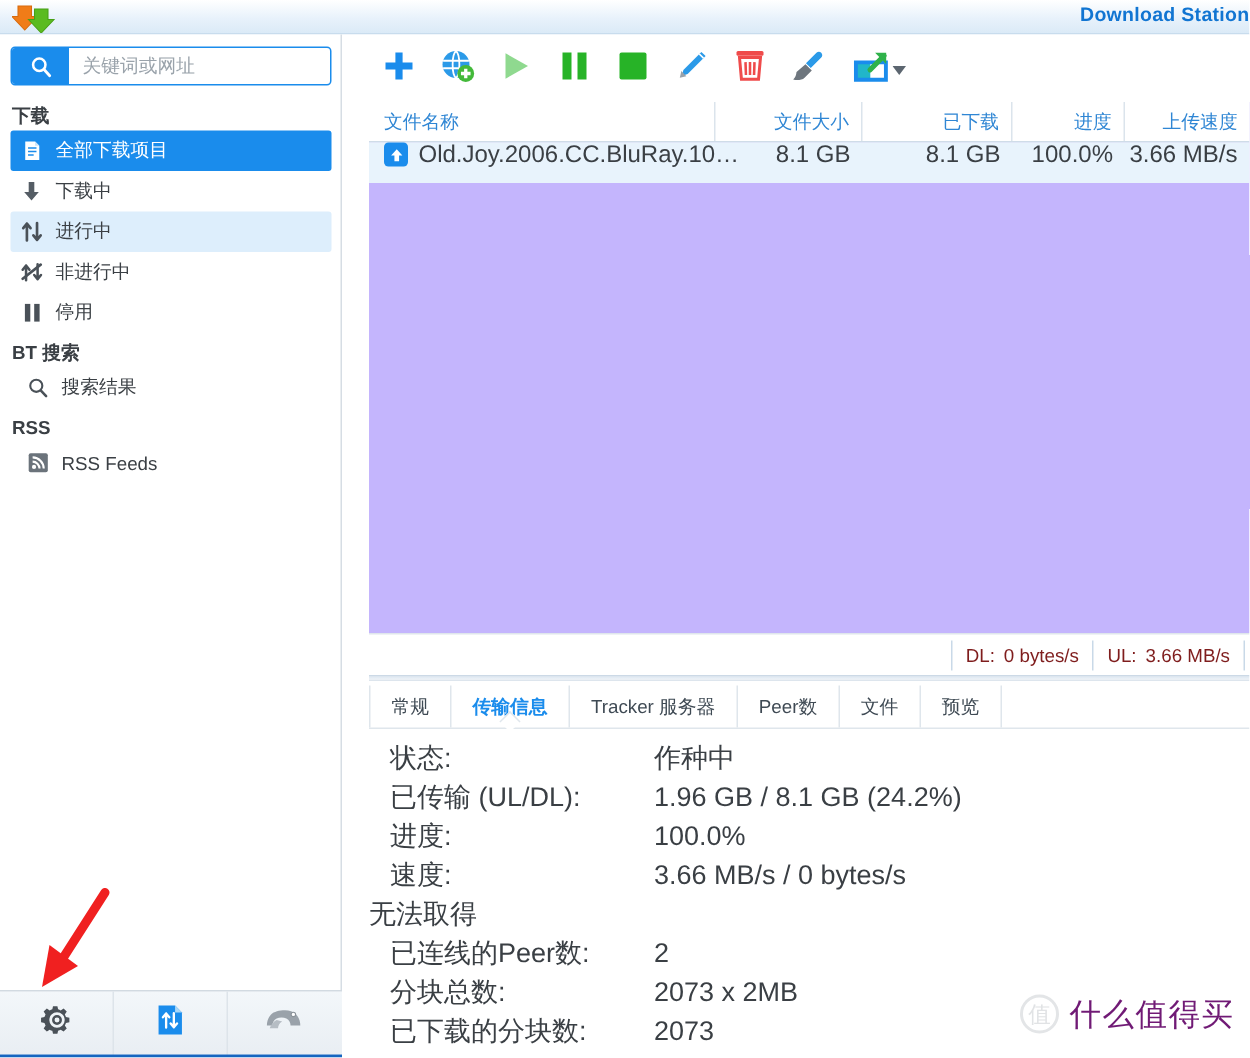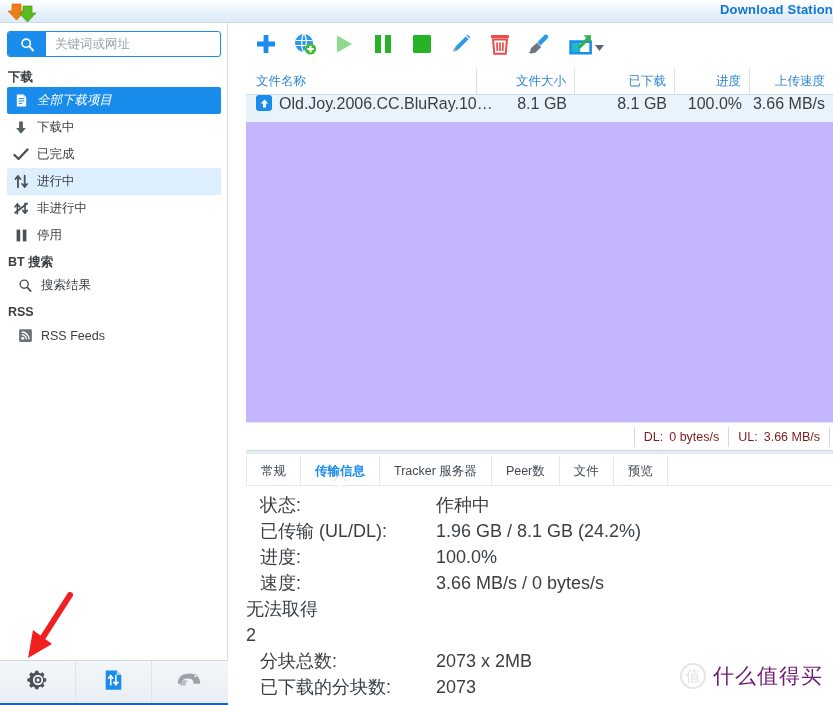--- a/index.html
+++ b/index.html
@@ -70,21 +70,21 @@
     padding-left: 10px; font-size: 12.5px; color: #3a3f44;
     cursor: pointer;
   }
   .nav-item .ico {
     width: 22px; height: 20px; flex: none;
     display: flex; align-items: center; justify-content: center;
     margin-right: 5px;
   }
   .nav-item.selected {
     background: #1a8cec; color: #fff;
-    margin: 0 7px 0 7px; padding-left: 3px; border-radius: 2px; font-style: italic;
+    margin: 0 7px 0 7px; padding-left: 3px; border-radius: 2px;
   }
   .nav-item.hover {
     background: #ddeefc;
     margin: 0 7px 0 7px; padding-left: 3px; border-radius: 2px;
   }
   .nav-sub { padding-left: 14px; }
 
   
   .bottombar {
     position: absolute; left: 0; top: 660px; width: 228px; height: 43px;
@@ -275,28 +275,20 @@
 
       <div class="nav-item">
         <span class="ico">
           <svg width="14" height="15" viewBox="0 0 14 16">
             <path d="M5 1.5h4v7h3.2L7 14.6 1.8 8.5H5z" fill="#555d65"></path>
           </svg>
         </span>
         <span>下载中</span>
       </div>
 
-      <div class="nav-item">
-        <span class="ico">
-          <svg width="16" height="15" viewBox="0 0 16 15">
-            <path d="M1.5 8l4 4L14.5 2.5" fill="none" stroke="#4a5158" stroke-width="2.4" stroke-linecap="round" stroke-linejoin="round"></path>
-          </svg>
-        </span>
-        <span>已完成</span>
-      </div>
 
       <div class="nav-item hover">
         <span class="ico">
           <svg width="15" height="15" viewBox="0 0 16 16">
             <path d="M4.2 14.2V3.6M4.2 2.2L1.6 5.4M4.2 2.2l2.6 3.2" fill="none" stroke="#4a5158" stroke-width="1.9" stroke-linecap="round"></path>
             <path d="M11.4 1.8v10.6M11.4 13.8l2.6-3.2M11.4 13.8L8.8 10.6" fill="none" stroke="#4a5158" stroke-width="1.9" stroke-linecap="round"></path>
           </svg>
         </span>
         <span>进行中</span>
       </div>
@@ -546,20 +538,21 @@
       <div class="dvalue">100.0%</div>
     </div>
     <div class="drow">
       <div class="dlabel">速度:</div>
       <div class="dvalue">3.66 MB/s / 0 bytes/s</div>
     </div>
     <div class="drow">
       <div class="dvalue">无法取得</div>
     </div>
     <div class="drow">
+      <div class="dlabel">已连线的Peer数:</div>
       <div class="dvalue">2</div>
     </div>
     <div class="drow">
       <div class="dlabel">分块总数:</div>
       <div class="dvalue">2073 x 2MB</div>
     </div>
     <div class="drow">
       <div class="dlabel">已下载的分块数:</div>
       <div class="dvalue">2073</div>
     </div>

